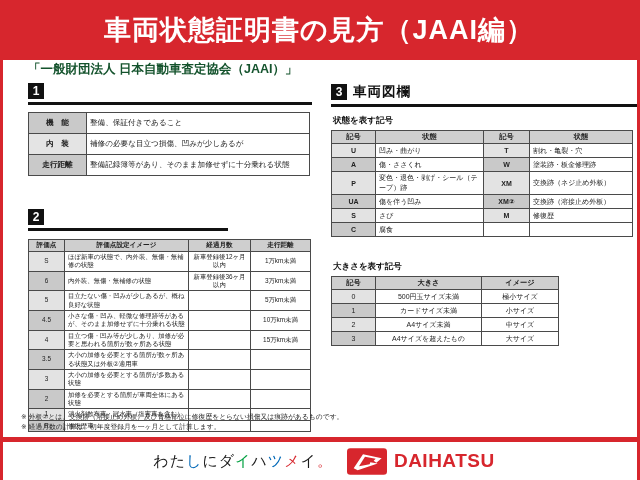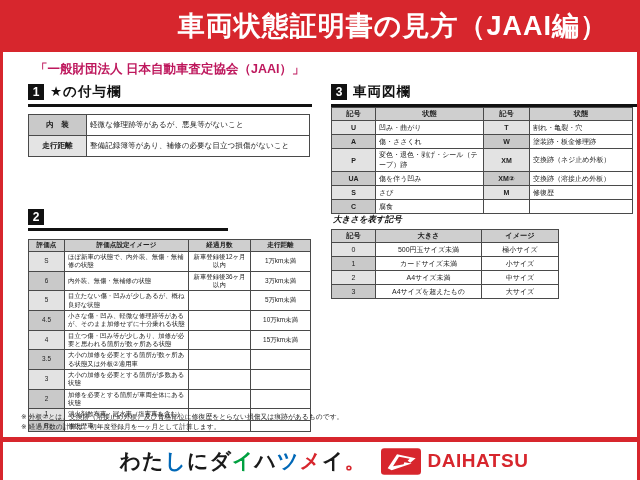--- a/index.html
+++ b/index.html
@@ -1,23 +1,23 @@
 <!DOCTYPE html>
 <html><head>
 <meta charset="utf-8">
 <style>
   html,body{margin:0;padding:0;background:#888;}
   *{box-sizing:border-box;font-family:"Liberation Sans","DejaVu Sans",sans-serif;}
   .page{position:relative;width:640px;height:480px;background:#ffffff;overflow:hidden;
         border-left:3px solid #d7262d;border-right:3px solid #d7262d;margin:0 auto;}
   
-  .topbar{position:absolute;top:0;left:-3px;right:-3px;height:52px;background:#d7262d;
-          display:flex;align-items:center;justify-content:flex-end;padding:0 32px 0 30px;}
+  .topbar{position:absolute;top:0;left:-3px;right:-3px;height:60px;background:#d7262d;
+          display:flex;align-items:center;justify-content:center;padding:0 32px 0 30px;}
   .topbar .t{color:#fff;font-size:27px;font-weight:bold;letter-spacing:1px;white-space:nowrap;}
-  .subtitle{position:absolute;top:61px;left:32px;font-size:12.5px;font-weight:bold;color:#be185d;text-align:right;}
+  .subtitle{position:absolute;top:61px;left:25px;font-size:12.5px;font-weight:bold;color:#14532d;text-align:right;}
   
   .sec-head{display:flex;align-items:center;gap:6px;border-bottom:3px solid #111;padding-bottom:3px;}
   .sec-num{display:inline-flex;align-items:center;justify-content:center;width:16px;height:16px;
            background:#111;color:#fff;font-size:12px;font-weight:bold;}
   .sec-title{font-size:13.5px;font-weight:bold;color:#111;letter-spacing:1px;}
   .sec1{position:absolute;top:83px;left:25px;width:284px;}
   .sec2{position:absolute;top:209px;left:25px;width:284px;}
   .sec3{position:absolute;top:83px;left:328px;width:306px;}
   
   table{border-collapse:collapse;table-layout:fixed;}
@@ -50,54 +50,57 @@
   .t4 th{height:13px;font-size:7.2px;}
   .t4 td{height:14px;text-align:center;}
   .t4 tbody tr:nth-child(odd) td:first-child{background:#e3e3e3;}
   .t4 tbody tr:nth-child(even) td:first-child{background:#c9c9c9;}
   
   .footnotes{position:absolute;top:412px;left:18px;font-size:6.8px;color:#222;line-height:1.5;}
   .redbar{position:absolute;top:437px;left:-3px;right:-3px;height:5px;background:#d7262d;}
   
   .footer{position:absolute;top:444px;left:0;right:0;height:34px;display:flex;
           align-items:center;justify-content:center;gap:14px;}
-  .slogan{font-size:21px;font-weight:bold;letter-spacing:1px;white-space:nowrap;margin-left:8px;}
+  .slogan{font-size:15px;font-weight:normal;letter-spacing:1px;white-space:nowrap;margin-left:8px;}
   .brandwrap{display:flex;align-items:center;gap:7px;}
   .brand-text{font-size:19px;font-weight:bold;color:#d7262d;letter-spacing:0.5px;}
 </style>
 </head>
 <body>
 
 <div class="page">
 
   <header class="topbar">
     <span class="t">車両状態証明書の見方</span>
     <span class="t">（JAAI編）</span>
   </header>
 
   <div class="subtitle">「一般財団法人 日本自動車査定協会（JAAI）」</div>
 
   <section class="sec1">
     <div class="sec-head">
       <span class="sec-num">1</span>
-      <span class="sec-title">★の付与欄</span>
     </div>
     <table class="t1">
       <colgroup>
           <col style="width:58px">
           <col>
         </colgroup>
       <tbody>
           <tr>
+            <td>機　能</td>
+            <td>整備、保証付きであること</td>
+          </tr>
+          <tr>
             <td>内　装</td>
-            <td>軽微な修理跡等があるが、悪臭等がないこと</td>
+            <td>補修の必要な目立つ損傷、凹みが少しあるが</td>
           </tr>
           <tr>
             <td>走行距離</td>
-            <td>整備記録簿等があり、補修の必要な目立つ損傷がないこと</td>
+            <td>整備記録簿等があり、そのまま加修せずに十分乗れる状態</td>
           </tr>
         </tbody>
     </table>
   </section>
 
   <section class="sec2">
     <div class="sec-head" style="width:200px;">
       <span class="sec-num">2</span>
     </div>
     <table class="t2">
@@ -178,20 +181,21 @@
           </tr>
         </tbody>
     </table>
   </section>
 
   <section class="sec3">
     <div class="sec-head">
       <span class="sec-num">3</span>
       <span class="sec-title">車両図欄</span>
     </div>
+    <div class="mini-label">状態を表す記号</div>
     <table class="t3">
       <colgroup>
           <col style="width:44px">
           <col style="width:108px">
           <col style="width:46px">
           <col>
         </colgroup>
       <thead>
           <tr>
             <th>記号</th>
@@ -232,21 +236,21 @@
             <td>修復歴</td>
           </tr>
           <tr>
             <td>C</td>
             <td>腐食</td>
             <td class="empty"></td>
             <td class="empty"></td>
           </tr>
         </tbody>
     </table>
-    <div class="mini-label" style="margin-top:0;font-style:italic;">大きさを表す記号</div>
+    <div class="mini-label" style="margin-top:24px;">大きさを表す記号</div>
     <table class="t4">
       <colgroup>
           <col style="width:44px">
           <col style="width:106px">
           <col>
         </colgroup>
       <thead>
           <tr>
             <th>記号</th>
             <th>大きさ</th>

